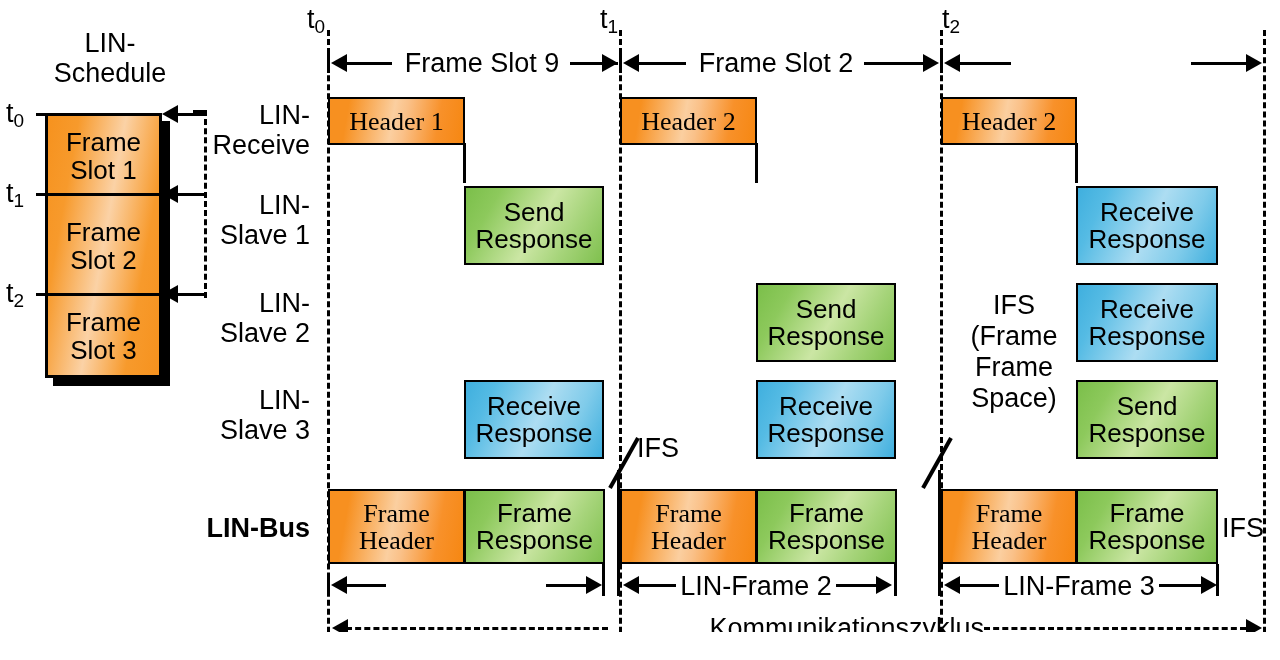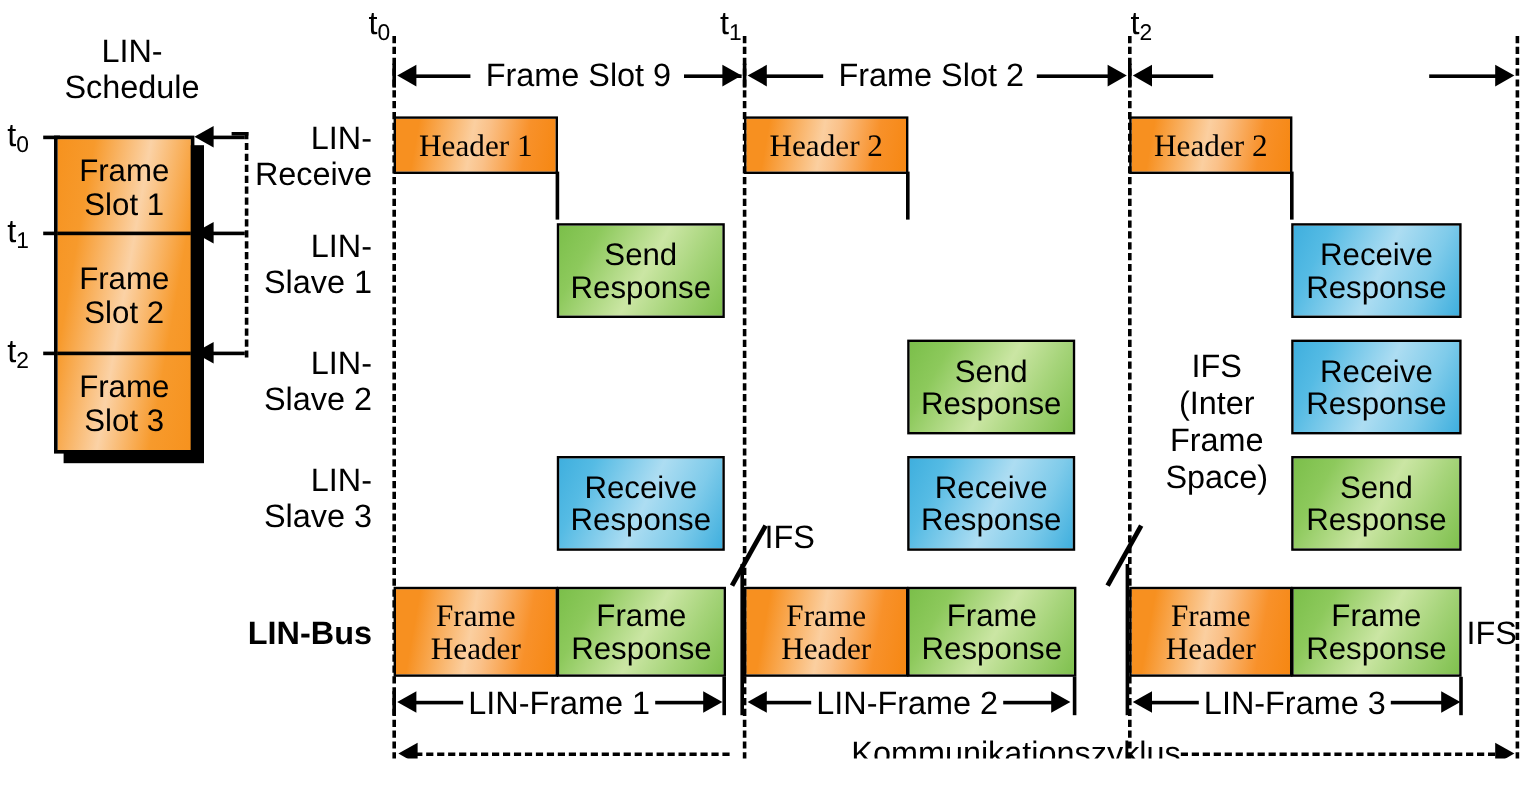--- a/index.html
+++ b/index.html
@@ -162,21 +162,21 @@
   </div>
   <div class="blk blue" style="left:756px;top:380px;width:140px;height:79px;">
     <span>Receive</span>
     <span>Response</span>
   </div>
   <div class="blk green" style="left:1076px;top:380px;width:142px;height:79px;">
     <span>Send</span>
     <span>Response</span>
   </div>
 
-  <div class="lbl c" style="left:952px;top:290px;width:124px;line-height:31px;"><span>IFS</span><br><span>(Inter</span><br><span>Frame</span><br><span>Space)</span></div>
+  <div class="lbl c" style="left:952px;top:290px;width:124px;line-height:31px;"><span>IFS</span><br><span>(Frame</span><br><span>Frame</span><br><span>Space)</span></div>
 
   <div class="lbl" style="left:637px;top:433px;"><span>IFS</span></div>
   <svg class="abs" style="left:600px;top:430px;width:60px;height:70px;">
     <line x1="38" y1="8" x2="10" y2="58" stroke="#000" stroke-width="4"></line>
   </svg>
 
   <svg class="abs" style="left:905px;top:430px;width:60px;height:70px;">
     <line x1="46" y1="8" x2="18" y2="58" stroke="#000" stroke-width="4"></line>
   </svg>
 
@@ -211,21 +211,20 @@
   <div class="vsolid" style="left:617px;top:470px;height:126px;"></div>
   <div class="vsolid" style="left:894px;top:564px;height:32px;"></div>
   <div class="vsolid" style="left:938px;top:470px;height:126px;"></div>
   <div class="vsolid" style="left:1216px;top:564px;height:32px;"></div>
 
   <div class="lbl" style="left:1222px;top:513px;"><span>IFS</span></div>
 
   <div class="tick" style="left:327px;top:576px;"></div>
   <div class="meas" style="left:342px;top:584px;width:44px;"></div>
   <div class="arr l" style="left:331px;top:576px;"></div>
-  <div class="lbl c" style="left:386px;top:571px;width:160px;"><span>LIN-Frame 1</span></div>
   <div class="meas" style="left:546px;top:584px;width:42px;"></div>
   <div class="arr r" style="left:586px;top:576px;"></div>
 
   <div class="meas" style="left:634px;top:584px;width:42px;"></div>
   <div class="arr l" style="left:623px;top:576px;"></div>
   <div class="lbl c" style="left:676px;top:571px;width:160px;"><span>LIN-Frame 2</span></div>
   <div class="meas" style="left:836px;top:584px;width:42px;"></div>
   <div class="arr r" style="left:876px;top:576px;"></div>
 
   <div class="meas" style="left:955px;top:584px;width:44px;"></div>

